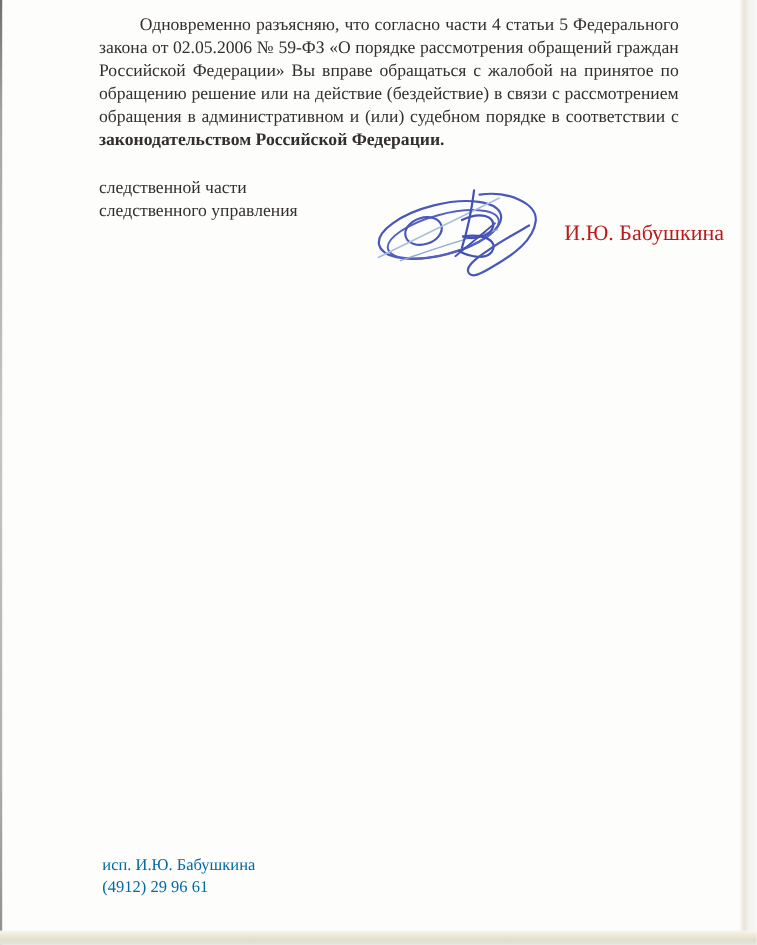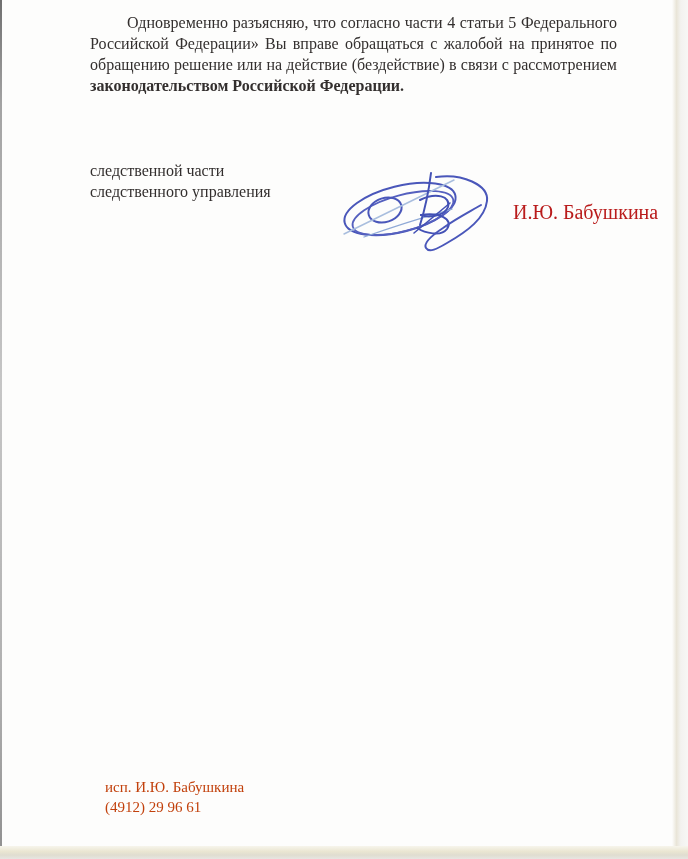--- a/index.html
+++ b/index.html
@@ -52,37 +52,38 @@
     font-size: 20px;
     color: #b91c1c;
     white-space: nowrap;
   }
   .signature-svg { position: absolute; left: 330px; top: 167px; }
   
   .footer {
     position: absolute;
     left: 93px; top: 777px;
     font-size: 15px; line-height: 20px;
-    color: #c2410c;
-    margin-left: 12px;
+    color: #0369a1;
   }
 </style>
 </head>
 <body>
 
 <div class="scan-page">
 
   <div class="left-edge"></div>
   <div class="right-edge"></div>
   <div class="bottom-edge"></div>
 
   <div class="paragraph">
       <div class="para-line first">Одновременно разъясняю, что согласно части 4 статьи 5 Федерального</div>
+      <div class="para-line">закона от 02.05.2006 № 59-ФЗ «О порядке рассмотрения обращений граждан</div>
       <div class="para-line">Российской Федерации» Вы вправе обращаться с жалобой на принятое по</div>
       <div class="para-line">обращению решение или на действие (бездействие) в связи с рассмотрением</div>
+      <div class="para-line">обращения в административном и (или) судебном порядке в соответствии с</div>
       <div class="para-line last">законодательством Российской Федерации.</div>
     </div>
 
   <div class="sig-position">
       <div class="pos-line">следственной части</div>
       <div class="pos-line last">следственного управления</div>
     </div>
 
   <svg class="signature-svg" width="164" height="92" viewBox="0 0 164 92" xmlns="http://www.w3.org/2000/svg">
     <g fill="none" stroke-linecap="round" stroke-linejoin="round">

